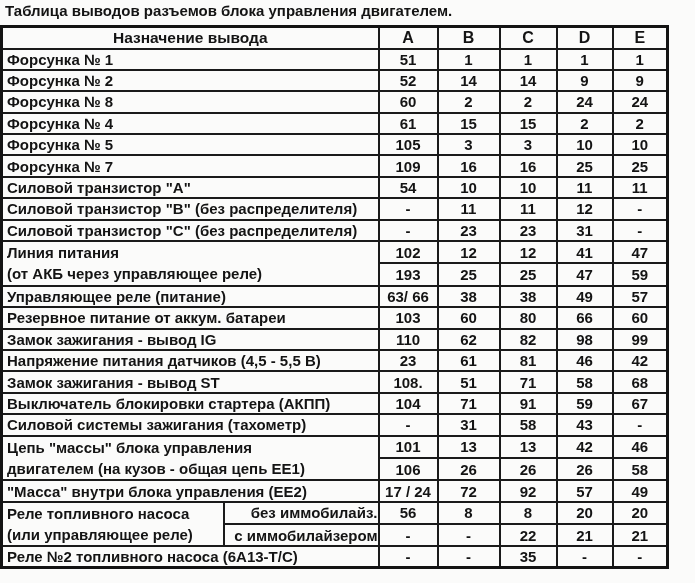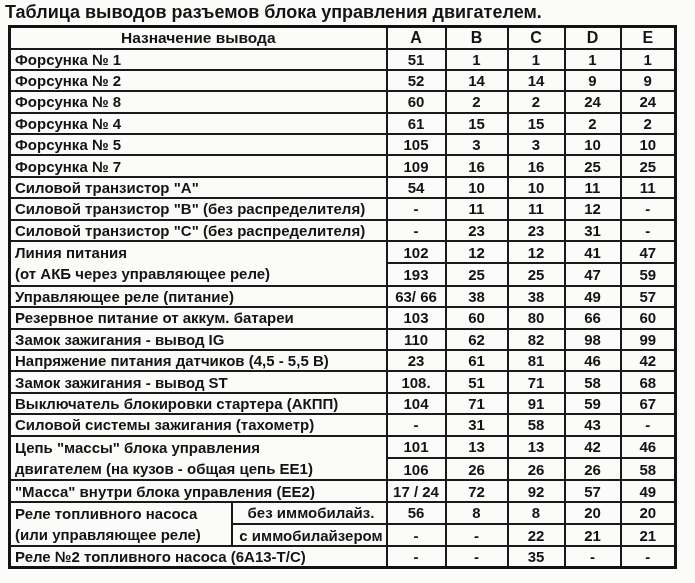--- a/index.html
+++ b/index.html
@@ -9,48 +9,48 @@
     height: 583px;
     background: #fbfbfa;
     font-family: "Liberation Sans", sans-serif;
     color: #141414;
     overflow: hidden;
   }
   .doc-title {
     position: absolute;
     left: 5px;
     top: 2px;
-    font-size: 18px;
+    font-size: 15px;
     font-weight: bold;
     white-space: nowrap;
   }
   table.pin-table {
     position: absolute;
-    left: 8px;
+    left: 0;
     top: 25px;
     width: 666px;
     border-collapse: collapse;
     table-layout: fixed;
     border: 3px solid #131313;
   }
   .pin-table th, .pin-table td {
     border: 2px solid #1a1a1a;
     padding: 0;
     font-size: 15px;
     font-weight: bold;
     overflow: hidden;
     white-space: nowrap;
     vertical-align: middle;
   }
   .pin-table thead tr { height: 22px; }
   .pin-table tbody tr { height: 21.4px; margin-left: 36px; }
   th.hdr-label { text-align: center; font-size: 15.5px; }
   th.hdr-letter { text-align: center; font-size: 16px; }
   td.lbl { text-align: left; padding-left: 4px; }
-  td.sub { text-align: center; padding-left: 4px; }
+  td.sub { text-align: right; padding-left: 4px; }
   td.val { text-align: center; }
   .dbl-line { line-height: 21.4px; height: 21.4px; white-space: nowrap; }
 </style>
 </head>
 <body>
 
 <div class="page">
   <div class="doc-title">Таблица выводов разъемов блока управления двигателем.</div>
   <table class="pin-table">
     <colgroup>

